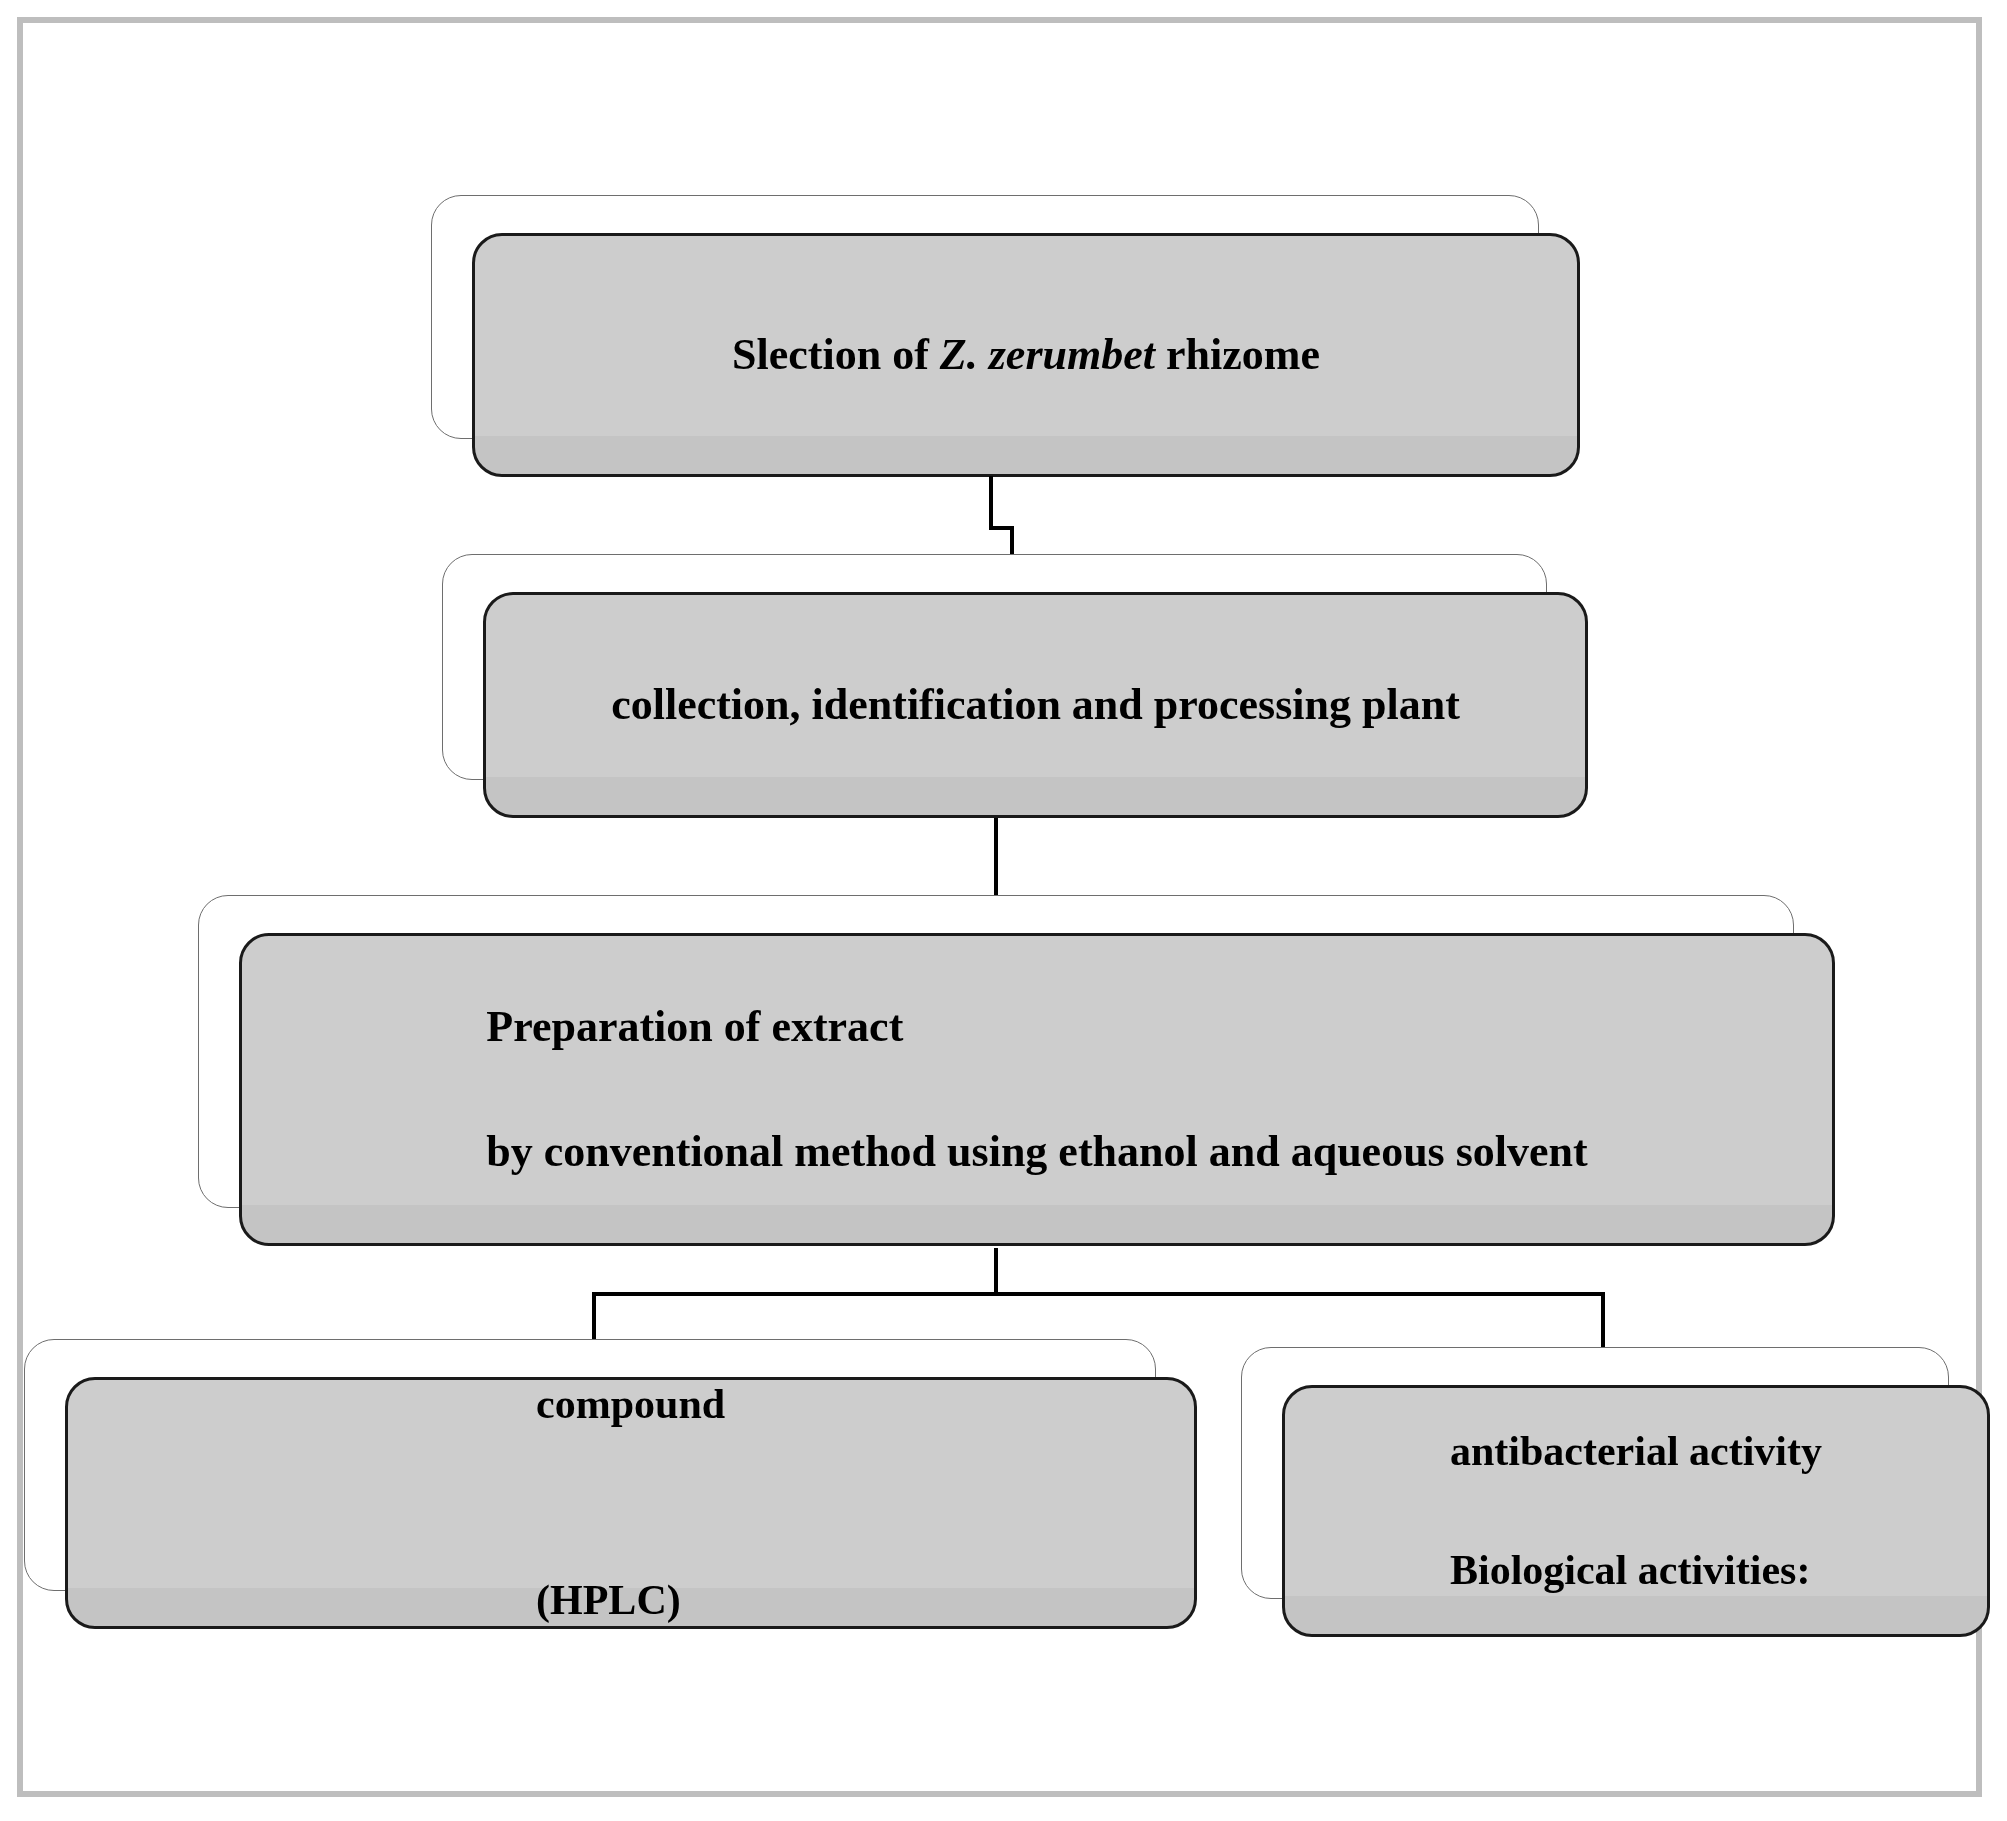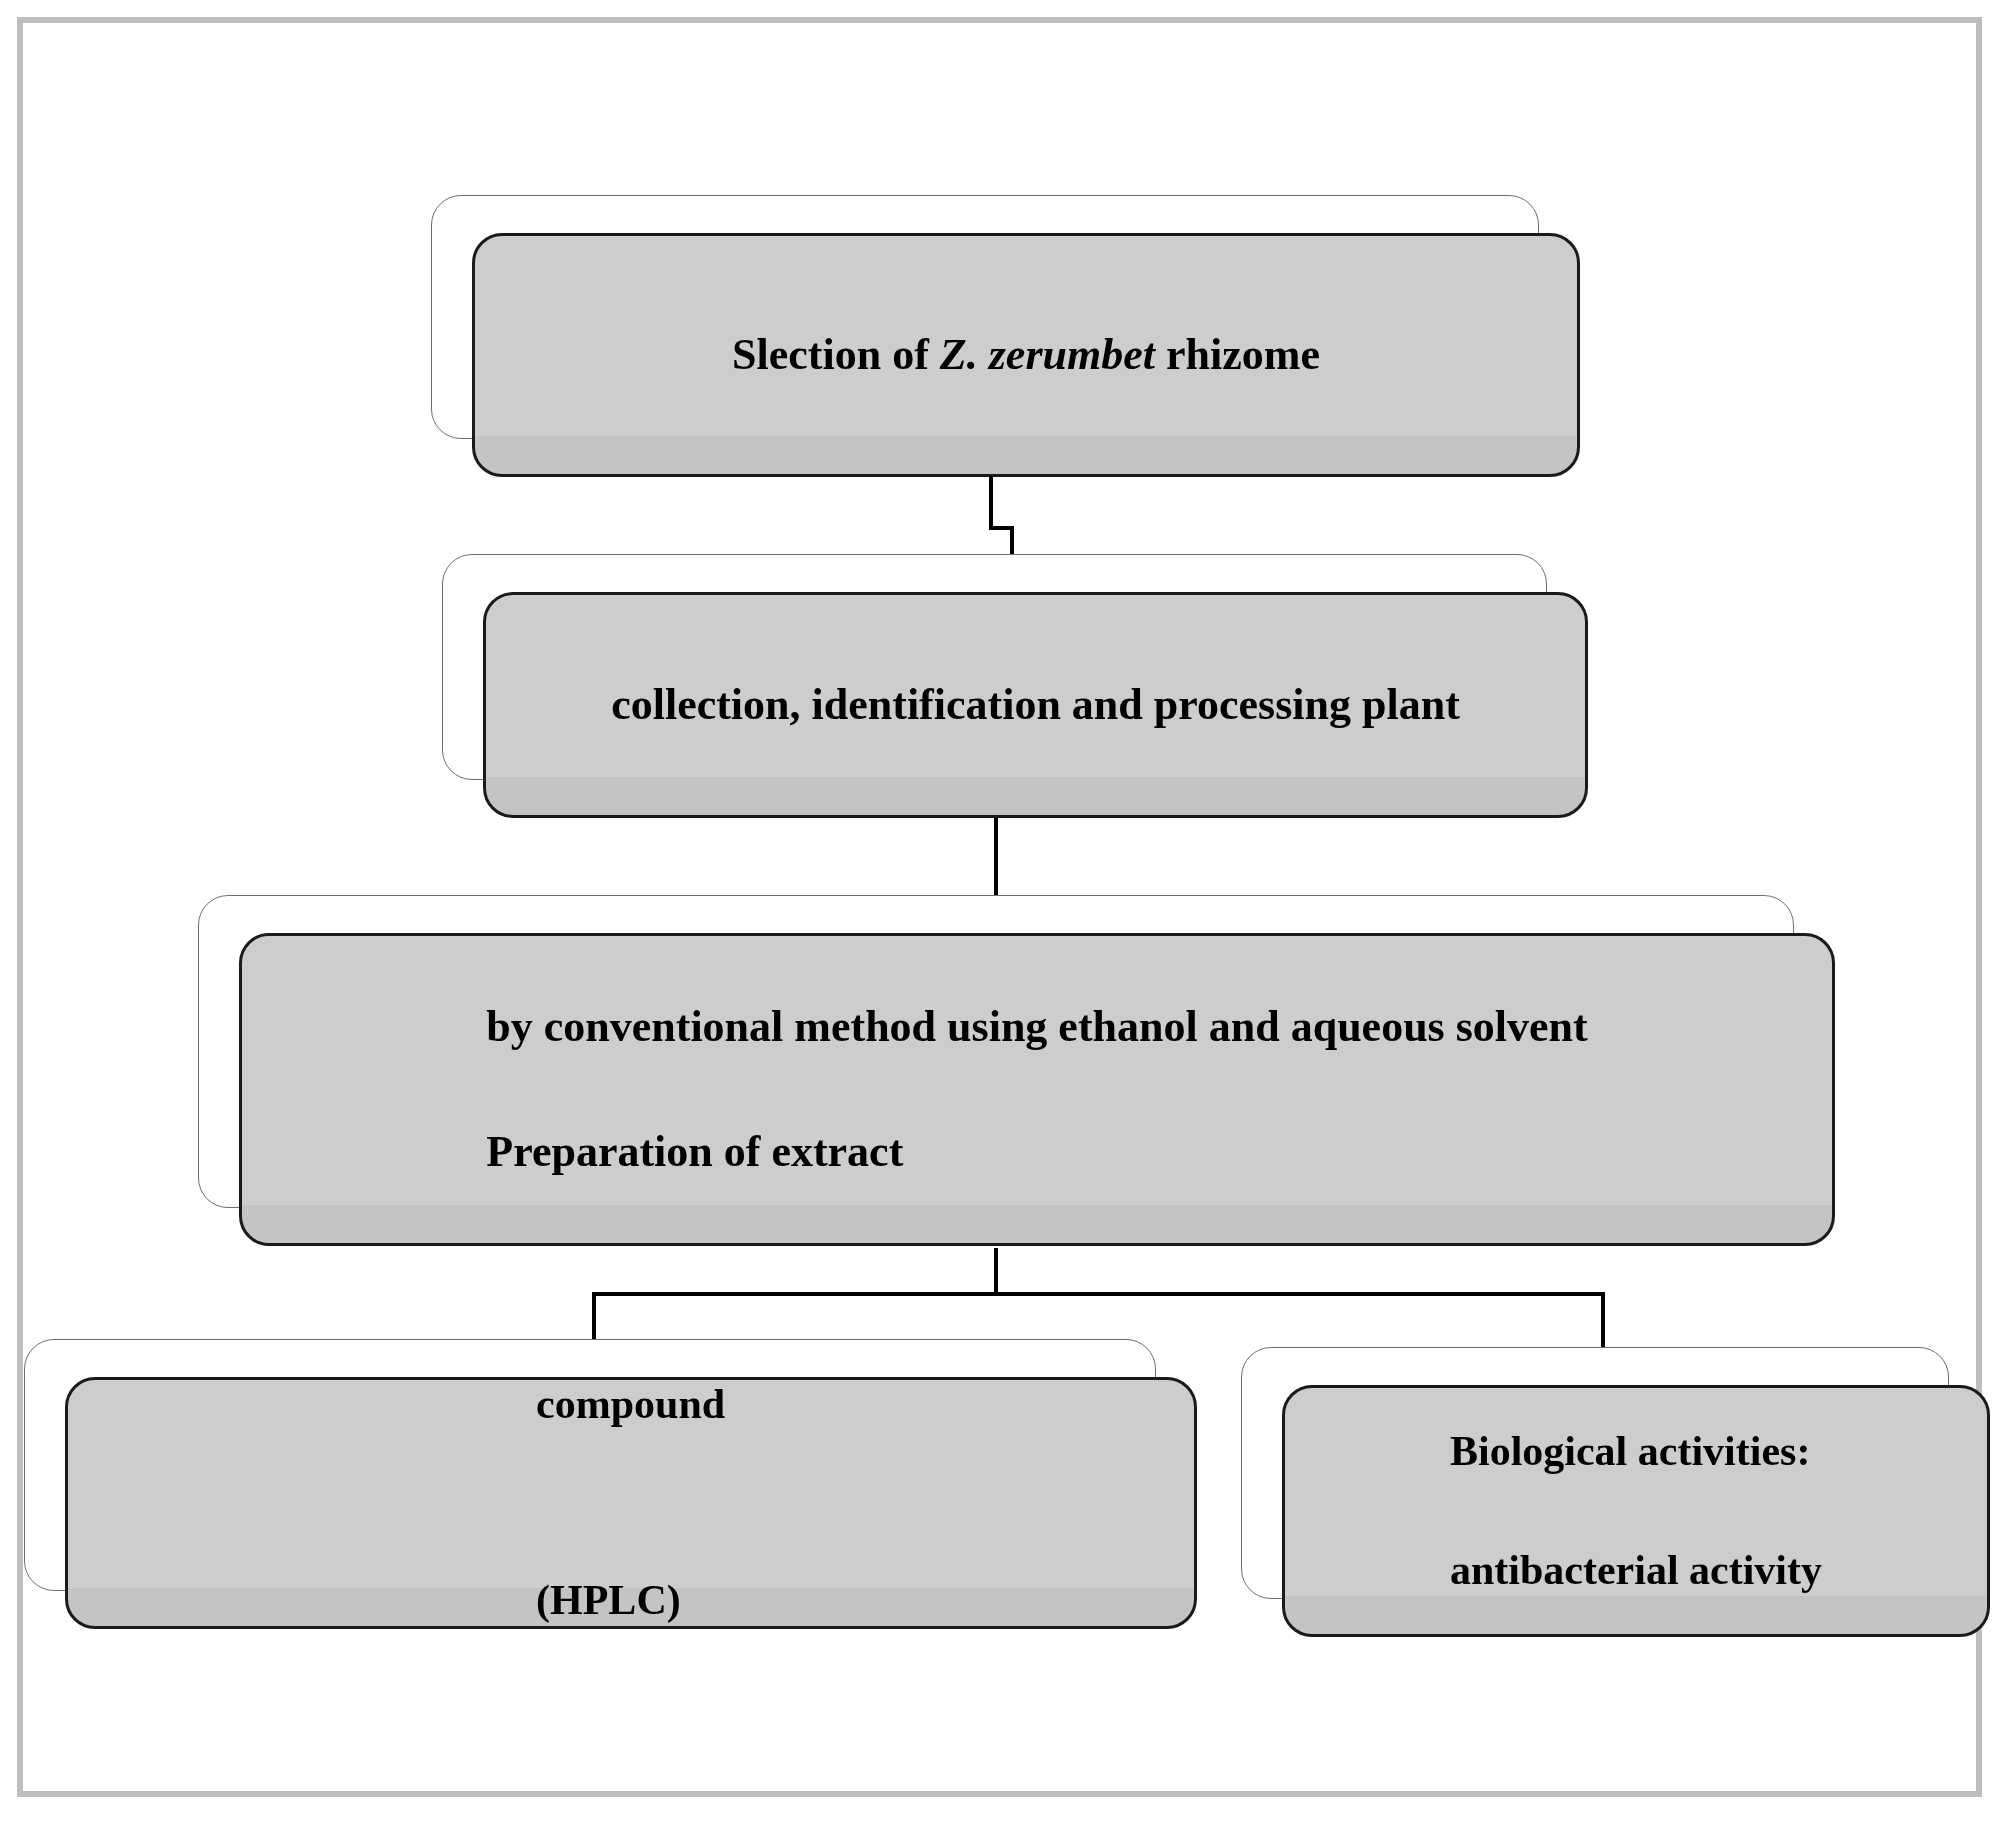--- a/index.html
+++ b/index.html
@@ -130,22 +130,22 @@
     </div>
   </div>
 
   <div class="conn v" style="left:994px; top:818px; height:81px;"></div>
 
   <div class="node" id="node-preparation">
     <div class="backing"></div>
     <div class="front">
       <div class="inner-shade"></div>
       <div class="label">
+        <div>Preparation of extract</div>
         <div>by conventional method using ethanol and aqueous solvent</div>
-        <div>Preparation of extract</div>
       </div>
     </div>
   </div>
 
   <div class="conn v" style="left:994px; top:1248px; height:47px;"></div>
   <div class="conn h" style="left:592px; top:1292px; width:1013px;"></div>
   <div class="conn v" style="left:592px; top:1292px; height:86px;"></div>
   <div class="conn v" style="left:1601px; top:1292px; height:86px;"></div>
 
   <div class="node" id="node-identification">
@@ -158,20 +158,20 @@
         <div>(HPLC)</div>
       </div>
     </div>
   </div>
 
   <div class="node" id="node-biological">
     <div class="backing"></div>
     <div class="front">
       <div class="inner-shade"></div>
       <div class="label">
+        <div>antibacterial activity</div>
         <div>Biological activities:</div>
-        <div>antibacterial activity</div>
       </div>
     </div>
   </div>
 
 </div>
 
 
 </body></html>

